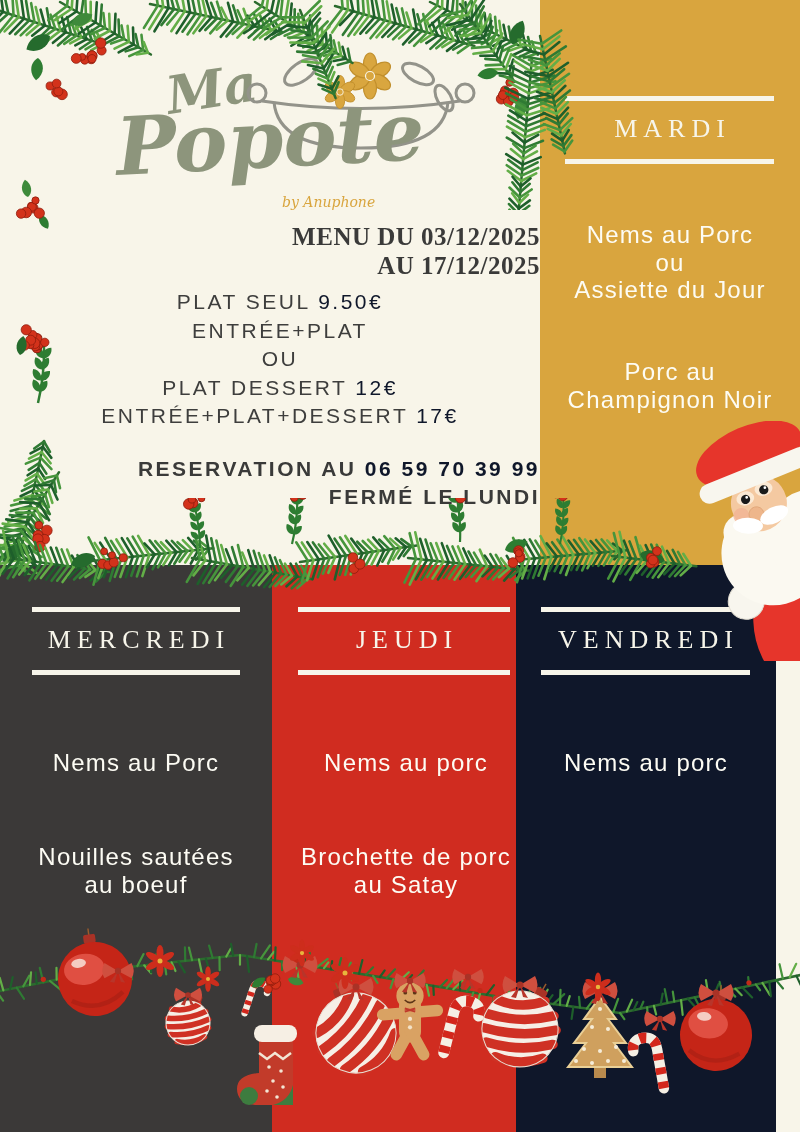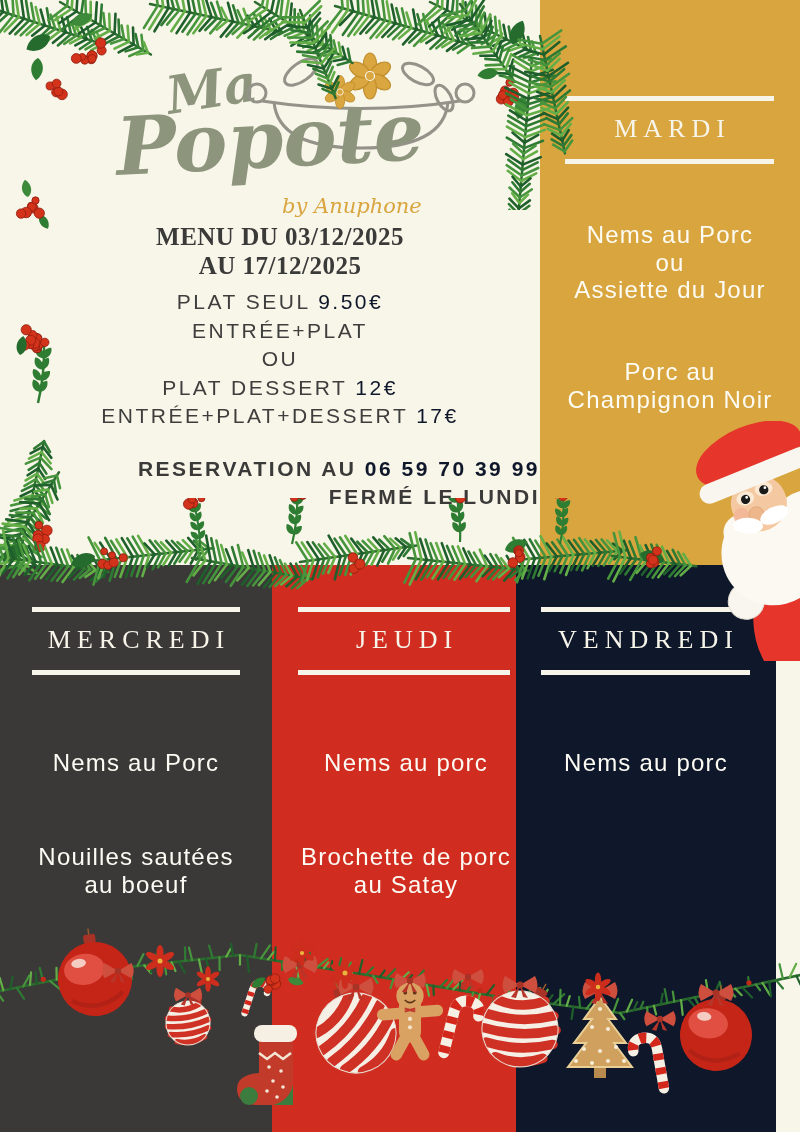--- a/index.html
+++ b/index.html
@@ -14,23 +14,23 @@
   .p-green{left:516px;top:565px;width:260px;height:567px;background:#0f172a;z-index:1}
 
   
   .logo-ma{position:absolute;left:166px;top:58px;font-family:"DejaVu Serif",serif;font-style:italic;
            font-weight:bold;font-size:52px;color:#8d957c;transform:rotate(-9deg)}
   .wok{position:absolute;left:246px;top:46px}
   .logo-popote{position:absolute;left:20px;top:92px;width:500px;text-align:center;
            font-family:"DejaVu Serif",serif;font-style:italic;font-weight:bold;font-size:80px;
            color:#8d957c;transform:rotate(-3deg)}
   .logo-byline{position:absolute;left:282px;top:194px;font-family:"DejaVu Serif",serif;
-           font-style:italic;font-size:21px;color:#d9a53e}
-
-  .menu-period{position:absolute;left:20px;top:222px;width:520px;text-align:center;
+           font-style:italic;font-size:14px;color:#d9a53e}
+
+  .menu-period{position:absolute;left:20px;top:222px;width:520px;text-align:right;
            font-family:"Liberation Serif",serif;font-weight:bold;font-size:25px;line-height:29px;
            color:#3a3a39;letter-spacing:.5px}
   .pricing{position:absolute;left:20px;top:288px;width:520px;text-align:center;font-size:21px;
            line-height:28.5px;letter-spacing:2.5px;color:#3e3e3d}
   .gold-text{color:#0f172a}
   .reservation{position:absolute;left:20px;top:455px;width:520px;text-align:right;font-weight:bold;
            font-size:21px;line-height:28px;letter-spacing:2.5px;color:#3a3a39}
 
   
   .day-header{position:absolute;text-align:center}

